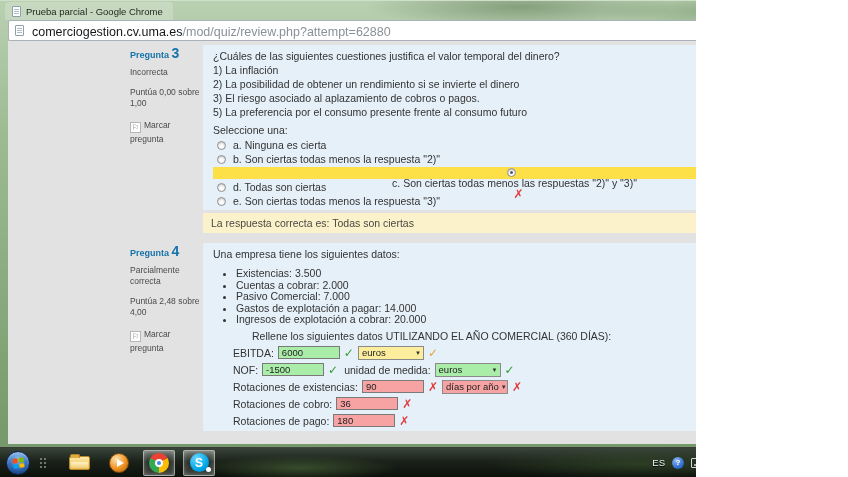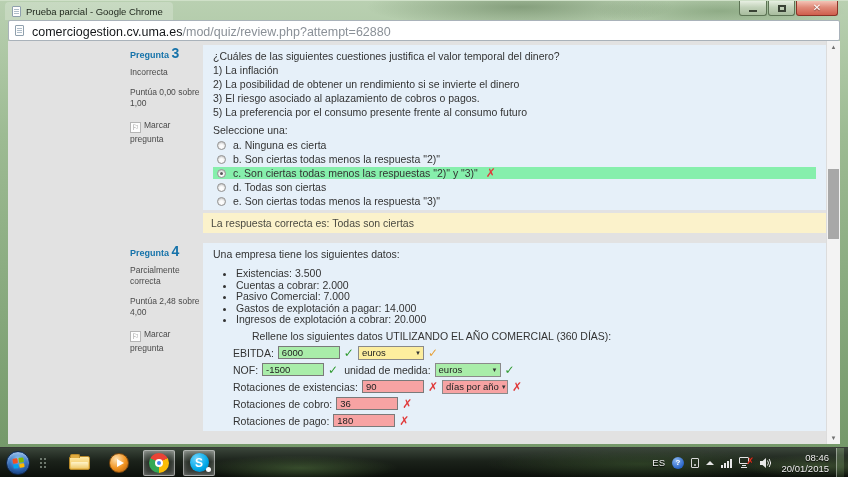--- a/index.html
+++ b/index.html
@@ -1,18 +1,18 @@
 <!DOCTYPE html>
 <html><head>
 <meta charset="utf-8">
 <style>
   * { margin:0; padding:0; box-sizing:border-box; }
   html,body { width:848px; height:477px; }
   body { font-family:"Liberation Sans","DejaVu Sans",sans-serif; overflow:hidden; }
-  .screen { position:relative; width:848px; height:477px; background:#0e120c; overflow:hidden; }
+  .screen { position:relative; width:696px; height:477px; background:#0e120c; overflow:hidden; }
 
   
   .browser-window {
     position:absolute; left:0; top:0; width:848px; height:447px;
     background:
       radial-gradient(ellipse 220px 30px at 520px 6px, rgba(40,70,30,.35), transparent 70%),
       radial-gradient(ellipse 180px 26px at 720px 10px, rgba(50,90,40,.30), transparent 70%),
       linear-gradient(180deg,#b9d0b1 0%, #9dbb93 30%, #86a87c 70%, #75996a 100%);
     padding:0 8px 4px 8px;
     border-top:1px solid #cfe0c8;
@@ -68,21 +68,21 @@
   .qflag { margin-top:10px; line-height:12px; }
   .flag-icon {
     display:inline-block; width:11px; height:11px; border:1px solid #b5b5b5; background:#fdfdfd;
     font-size:8px; line-height:10px; text-align:center; color:#777; vertical-align:-2px; margin-right:3px;
   }
   .qcontent { flex:1; background:#e6f0f9; color:#333; font-size:10.5px; padding:5px 10px 3px 10px; }
   .qtext { line-height:13px; }
   .stmt { margin-top:1px; line-height:13px; }
   .prompt { margin-top:5px; line-height:13px; }
   .opt { display:flex; align-items:center; margin-top:2px; height:12px; padding:1px 4px; }
-  .opt.sel { background:#86efac; }
+  .opt.sel { background:#fde047;flex-direction:column; }
   .radio {
     flex:none; width:9px; height:9px; border-radius:50%; border:1px solid #8e8e8e; background:#fcfcfc;
     box-shadow:inset 0 1px 2px rgba(0,0,0,.25); margin-right:7px; position:relative;
   }
   .radio .dot { position:absolute; left:2px; top:2px; width:3px; height:3px; border-radius:50%; background:#5a5a5a; }
   .optlabel { line-height:12px; }
   .cross-after { color:#e03a3a; font-weight:bold; font-size:12px; margin-left:8px; line-height:10px; }
 
   .feedbackrow { display:flex; margin-top:3px; }
   .fspacer { flex:none; width:195px; }

